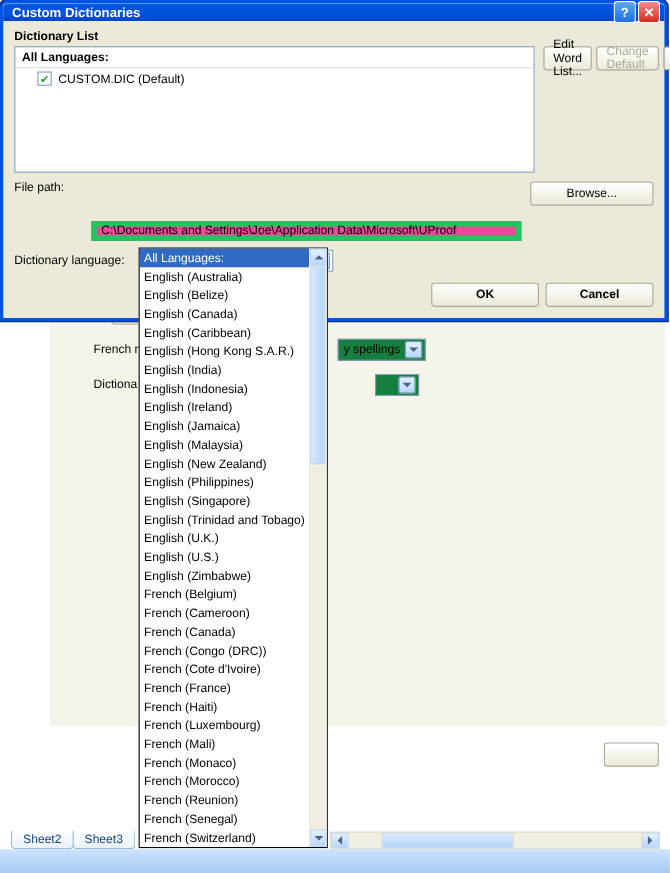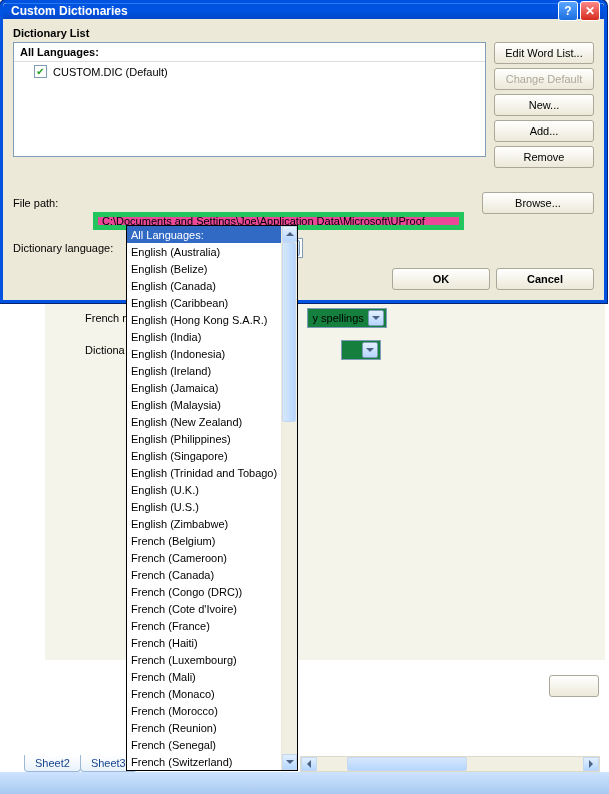--- a/index.html
+++ b/index.html
@@ -77,41 +77,41 @@
   .chk {
     width: 13px; height: 13px;
     border: 1px solid #7f9db9;
     background: #fff;
     display: inline-flex;
     align-items: center; justify-content: center;
     font-size: 10px; color: #21a121;
   }
   .side-btns {
     display: flex;
-    flex-direction: column;
+    flex-direction: row;
     gap: 4px;
     width: 100px;
   }
   .btn {
     height: 22px;
     background: linear-gradient(to bottom, #fff, #ece9d8);
     border: 1px solid #aca899;
     border-radius: 3px;
     font-size: 11px;
     display: flex;
     align-items: center;
     justify-content: center;
     padding: 0 8px;
     cursor: pointer;
   }
   .btn.disabled { color: #aca899; }
   .row-path {
     display: flex;
-    align-items: center;
-    gap: 18px;
+    align-items: flex-start;
+    gap: 8px;
     margin-top: 8px;
   }
   .path-label { width: 62px; }
   .path-box {
     flex: 1;
     background: #ec4899;
     border: 5px solid #22c55e;
     height: 18px;
     padding: 2px 4px;
     font-size: 11px;
@@ -236,21 +236,21 @@
     border: 1px solid #7f9db9;
     background: #15803d;
     height: 20px;
     align-items: center;
     padding: 0 2px 0 4px;
     margin-left: 4px;
   }
   .bgtabs {
     position: absolute;
     bottom: 22px;
-    left: 24px;
+    left: 10px;
     display: flex;
     gap: 0;
     z-index: -1;
   }
   .tab {
     background: linear-gradient(to bottom, #fff, #e9f2fb);
     border: 1px solid #9bb8d7;
     border-top: none;
     border-radius: 0 0 4px 4px;
     padding: 2px 10px;

